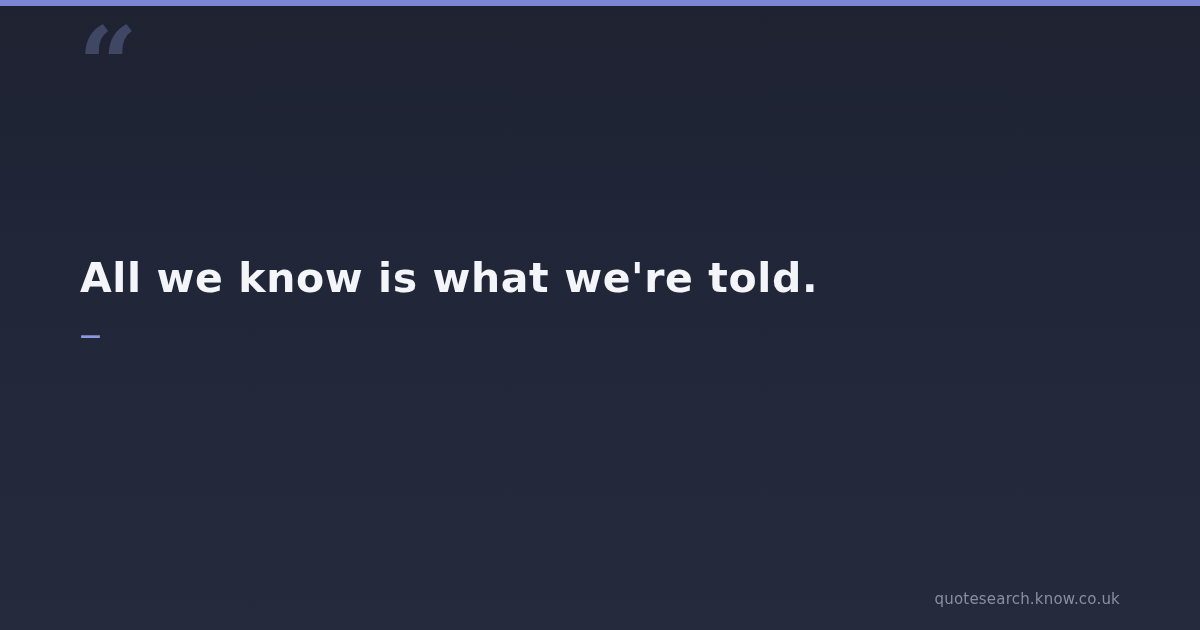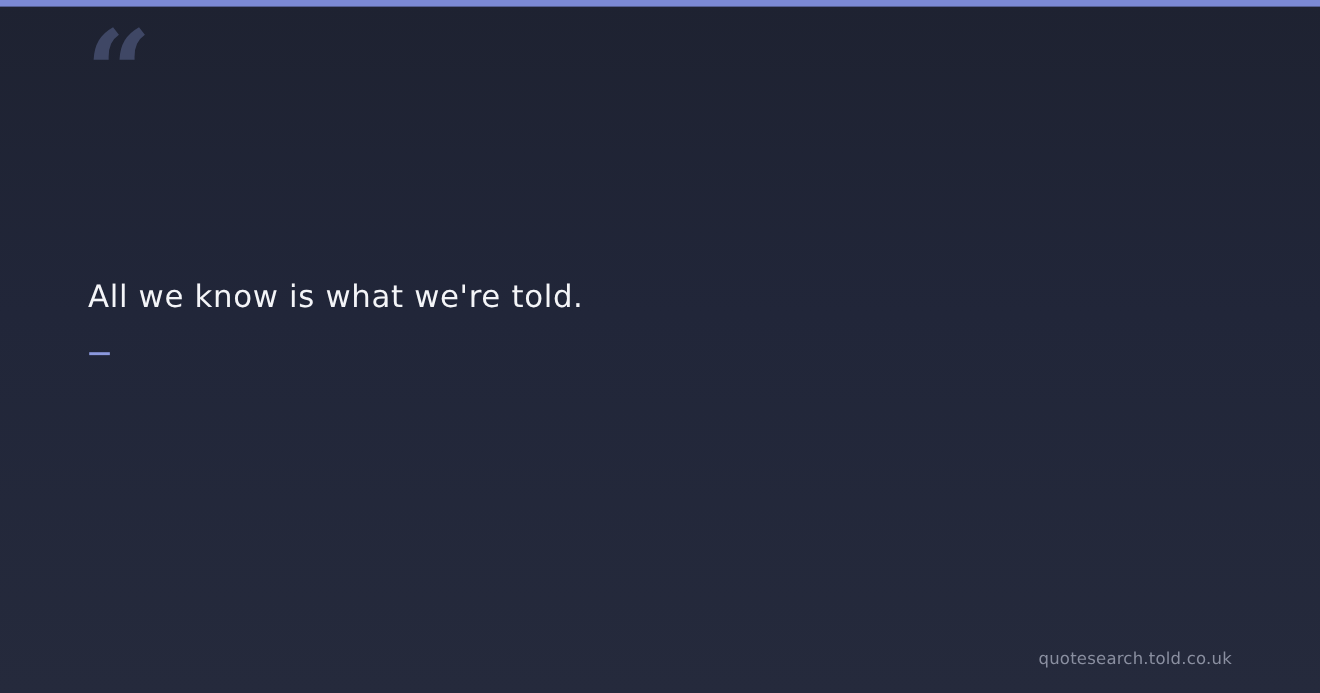--- a/index.html
+++ b/index.html
@@ -47,22 +47,22 @@
 
   .content {
     position: absolute;
     left: 80px;
     top: 252px;
     width: 1040px;
   }
 
   .quote-text {
     font-family: "DejaVu Sans", sans-serif;
-    font-size: 28px;
-    font-weight: 400;
+    font-size: 41px;
+    font-weight: 700;
     line-height: 1.28;
     letter-spacing: 0.6px;
     color: #f4f5f8;
     white-space: nowrap;
   }
 
   .attribution {
     margin-top: 20px;
     font-family: "DejaVu Sans", sans-serif;
     font-size: 21px;
@@ -101,15 +101,15 @@
   <div class="content">
 
     <div class="quote-text">All we know is what we're told.</div>
 
     <div class="attribution">
       <span class="dash">—</span>
     </div>
 
   </div>
 
-  <div class="footer-url">quotesearch.told.co.uk</div>
+  <div class="footer-url">quotesearch.know.co.uk</div>
 
 </div>
 
 </body></html>

